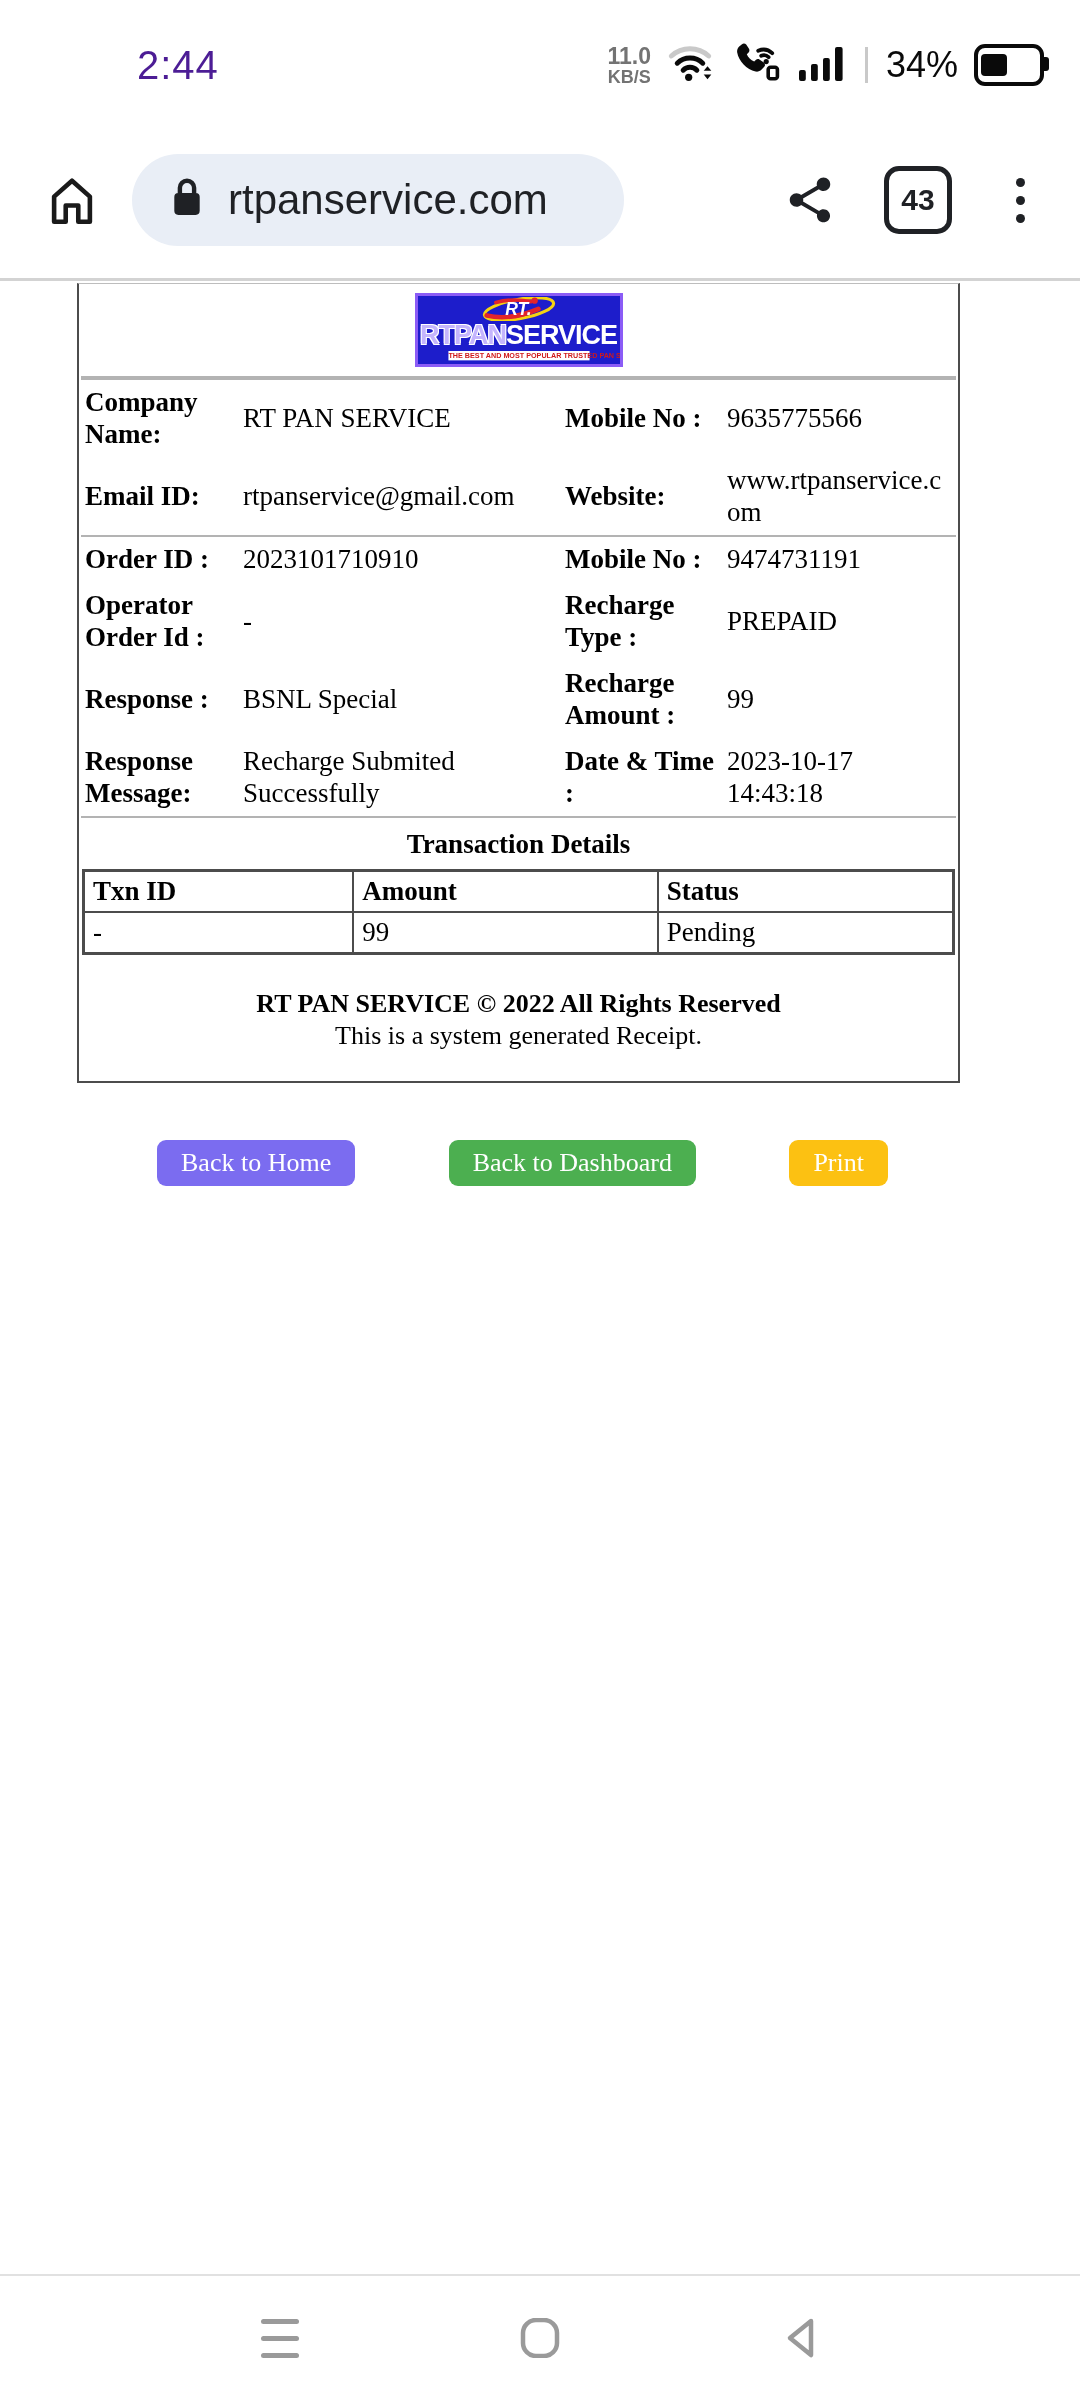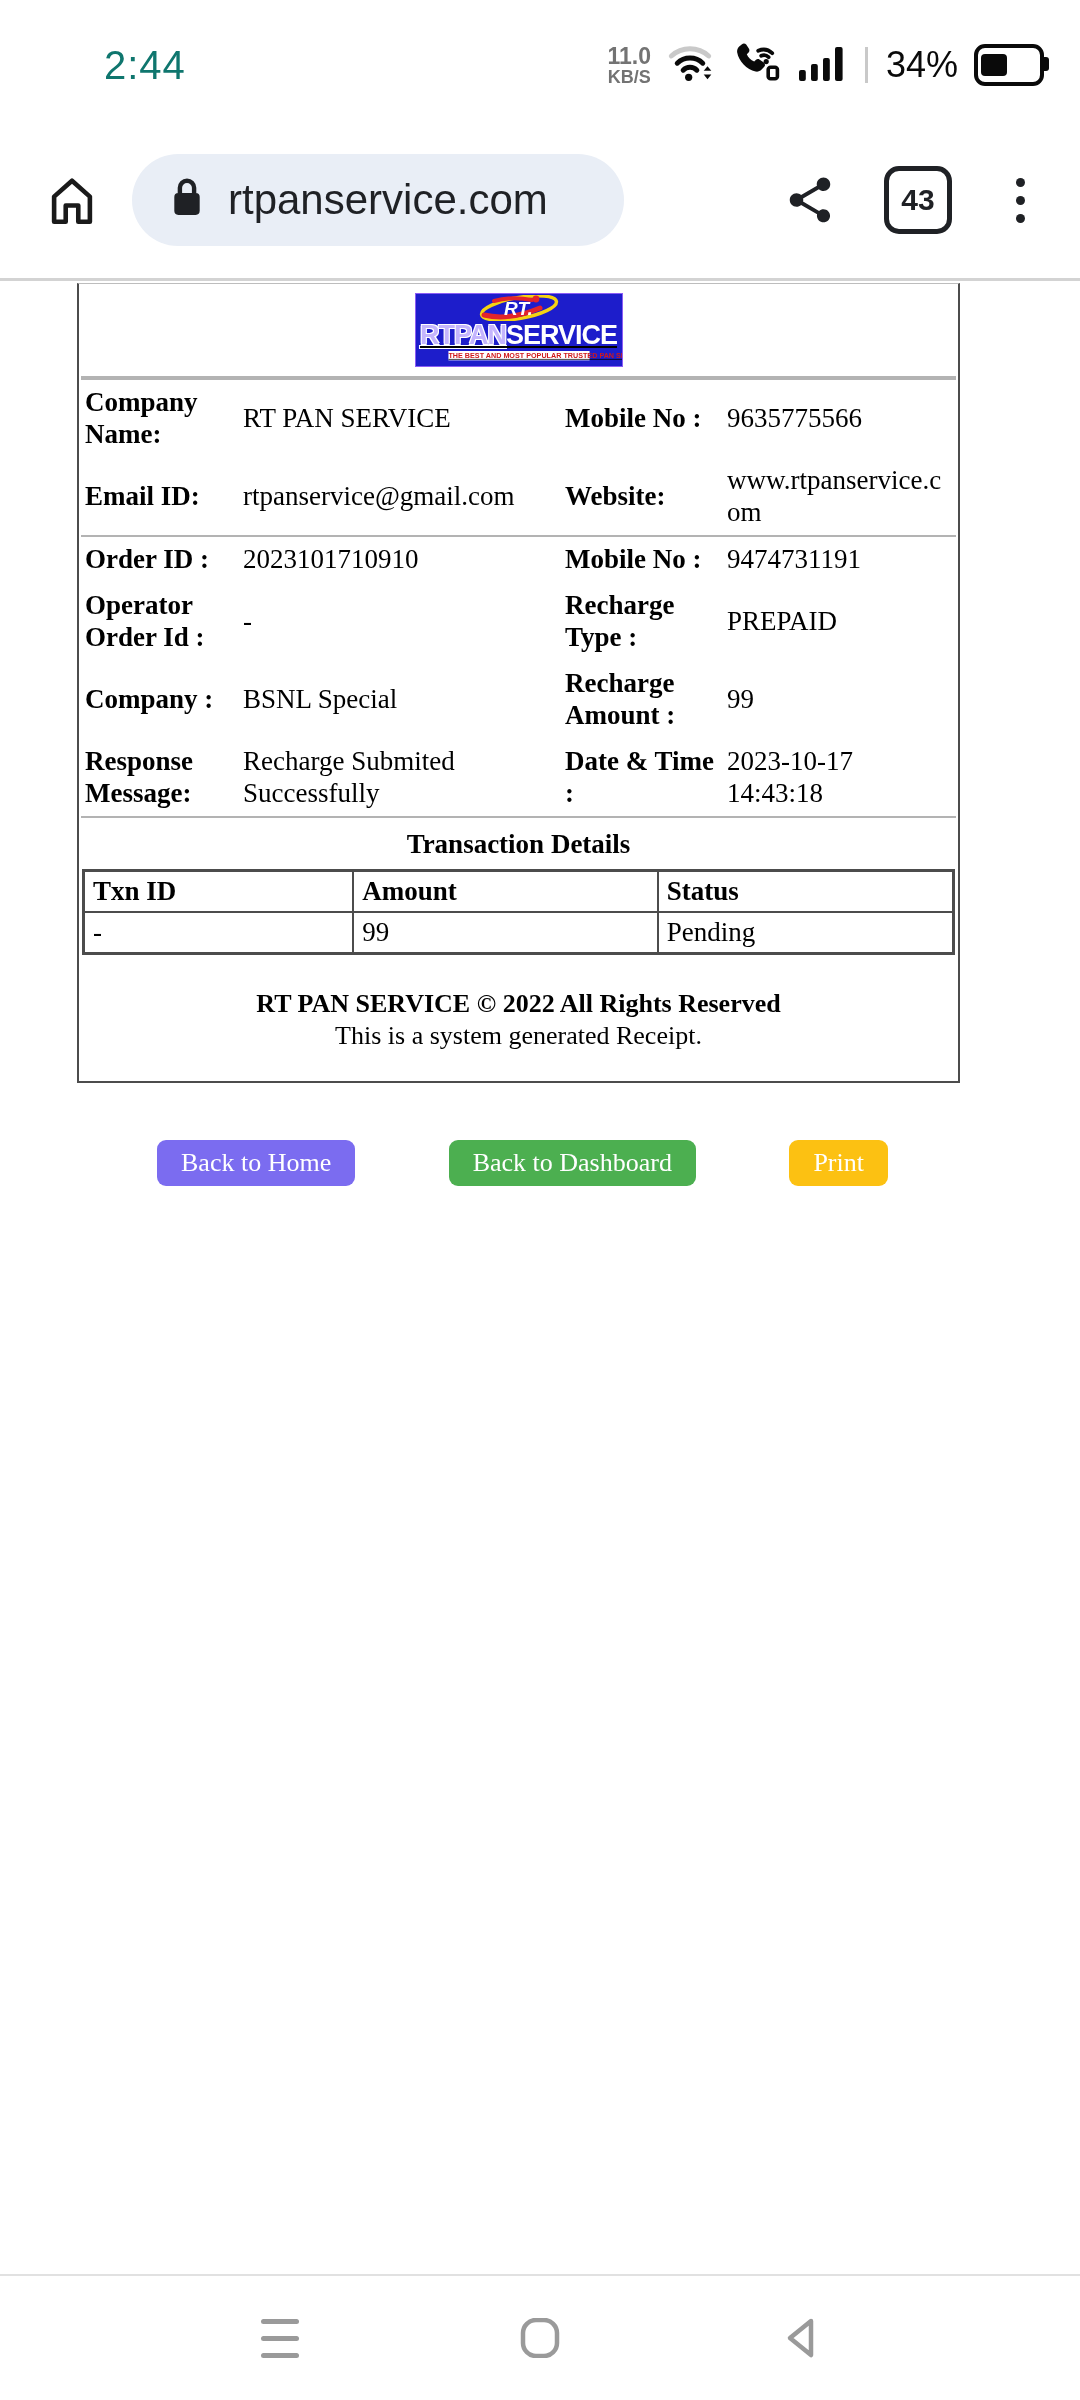--- a/index.html
+++ b/index.html
@@ -5,21 +5,21 @@
   html,body{margin:0;padding:0;}
   body{
     width:1080px;height:2400px;background:#ffffff;position:relative;
     font-family:"Liberation Sans",sans-serif;color:#111;overflow:hidden;
   }
   
   .status-bar{
     height:122px;display:flex;align-items:center;justify-content:space-between;
     padding:8px 36px 0 104px;box-sizing:border-box;
   }
-  .clock{font-size:40px;font-weight:500;color:#0f766e;letter-spacing:1px;}
+  .clock{font-size:40px;font-weight:500;color:#4c1d95;letter-spacing:1px;margin-left:33px;}
   .status-right{display:flex;align-items:center;gap:16px;}
   .netspeed{display:flex;flex-direction:column;align-items:center;line-height:1.0;
     font-weight:700;color:#737373;}
   .netspeed .v{font-size:23px;}
   .netspeed .u{font-size:18px;}
   .sig-divider{width:3px;height:36px;background:#c9c9c9;margin:0 2px;}
   .battery-pct{font-size:36px;color:#0a0a0a;}
   .battery{position:relative;width:62px;height:34px;border:4px solid #0a0a0a;
     border-radius:11px;display:flex;align-items:center;}
   .battery .fill{width:42%;height:22px;margin-left:3px;background:#0a0a0a;border-radius:4px;}
@@ -45,21 +45,21 @@
   
   .receipt-wrap{padding-top:2px;}
   .card{
     margin-left:77px;width:883px;box-sizing:border-box;
     border:2px solid #4c4c4c;border-top:1px solid #bdbdbd;
     font-family:"Liberation Serif",serif;color:#000;background:#fff;
   }
   .sep{border-top:2px solid #b3b3b3;margin:0 2px;}
   .logo-row{height:92px;display:flex;align-items:center;justify-content:center;}
   .logo{width:208px;height:74px;background:#1d1dcb;display:flex;flex-direction:column;
-    align-items:center;justify-content:flex-start;overflow:hidden;border:1px solid #8b5cf6;box-sizing:border-box;text-decoration:underline;}
+    align-items:center;justify-content:flex-start;overflow:hidden;border:3px solid #8b5cf6;box-sizing:border-box;}
   .logo-emblem{height:26px;margin-top:1px;}
   .logo-word{font-family:"Liberation Sans",sans-serif;font-weight:800;font-size:27px;
     line-height:29px;letter-spacing:-1px;white-space:nowrap;}
   .logo-word .red{color:#c4b5fd;text-shadow:-1px -1px 0 #fff,1px -1px 0 #fff,-1px 1px 0 #fff,1px 1px 0 #fff;}
   .logo-word .white{color:#ffffff;}
   .logo-tagline{width:196px;height:13px;background:#ffffff;color:#d01a1a;
     font-family:"Liberation Sans",sans-serif;font-weight:700;font-size:10px;line-height:13px;
     text-align:center;white-space:nowrap;transform:scale(0.72);transform-origin:center top;margin-top:1px;}
   .madeby{text-align:center;font-weight:700;font-size:27px;padding:16px 0;}
   table.info{width:100%;border-collapse:collapse;table-layout:fixed;font-size:27px;}
@@ -227,21 +227,21 @@
         <td class="lbl">Mobile No :</td>
         <td>9474731191</td>
       </tr>
       <tr>
         <td class="lbl">Operator Order Id :</td>
         <td>-</td>
         <td class="lbl">Recharge Type :</td>
         <td>PREPAID</td>
       </tr>
       <tr>
-        <td class="lbl">Company :</td>
+        <td class="lbl">Response :</td>
         <td>BSNL Special</td>
         <td class="lbl">Recharge Amount :</td>
         <td>99</td>
       </tr>
       <tr>
         <td class="lbl">Response Message:</td>
         <td>Recharge Submited Successfully</td>
         <td class="lbl">Date &amp; Time :</td>
         <td>2023-10-17 14:43:18</td>
       </tr>

